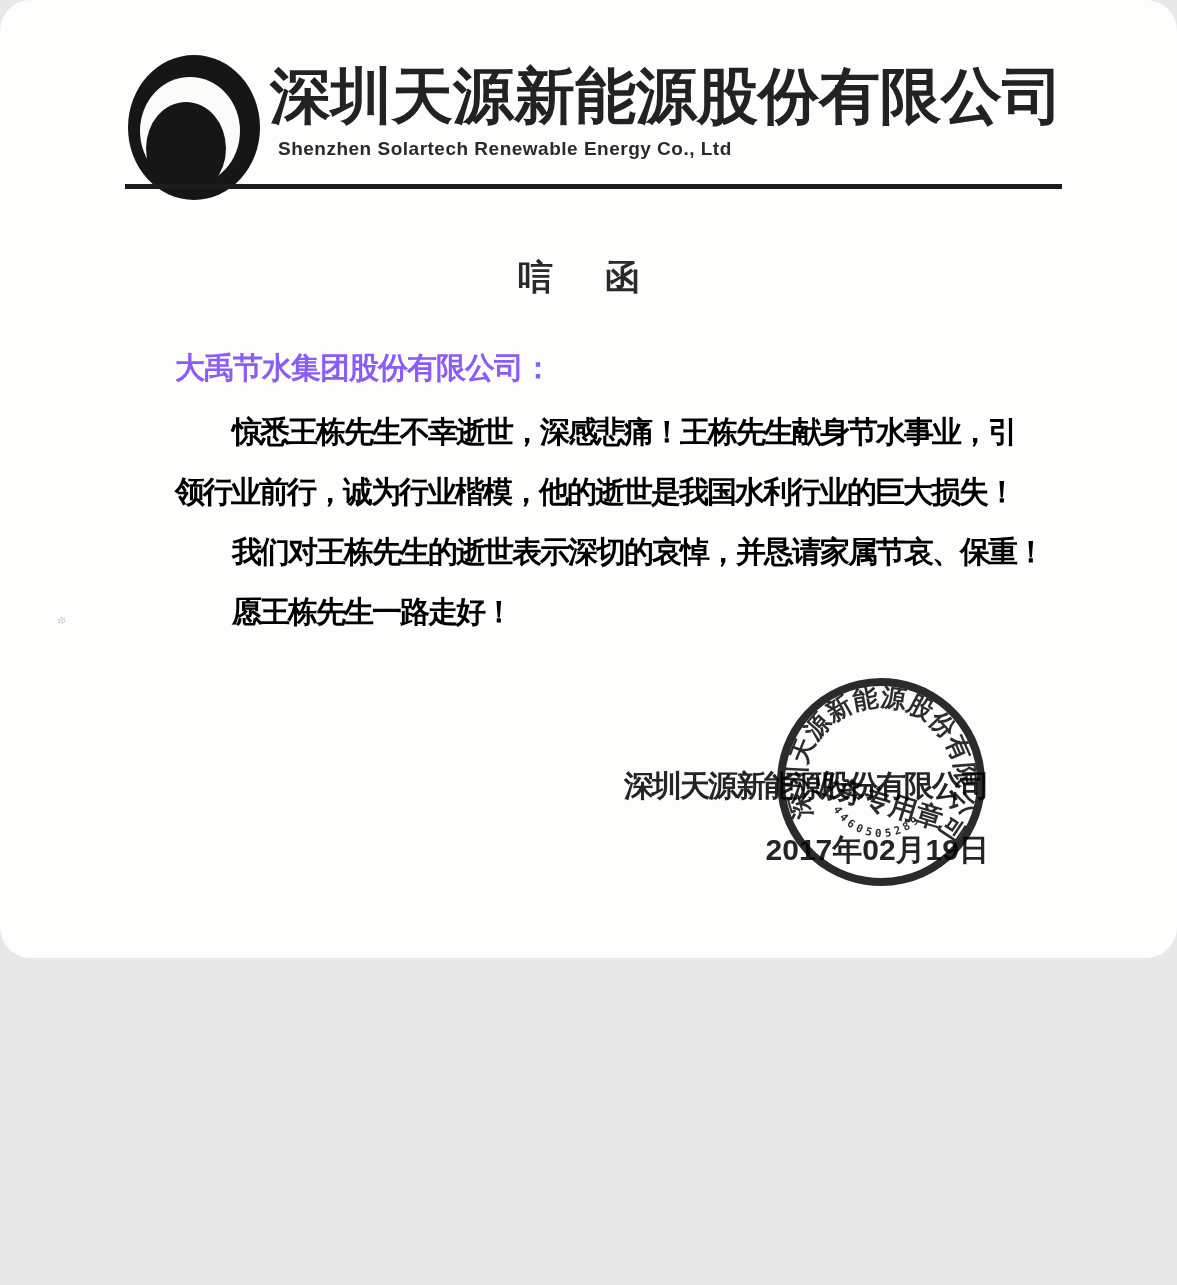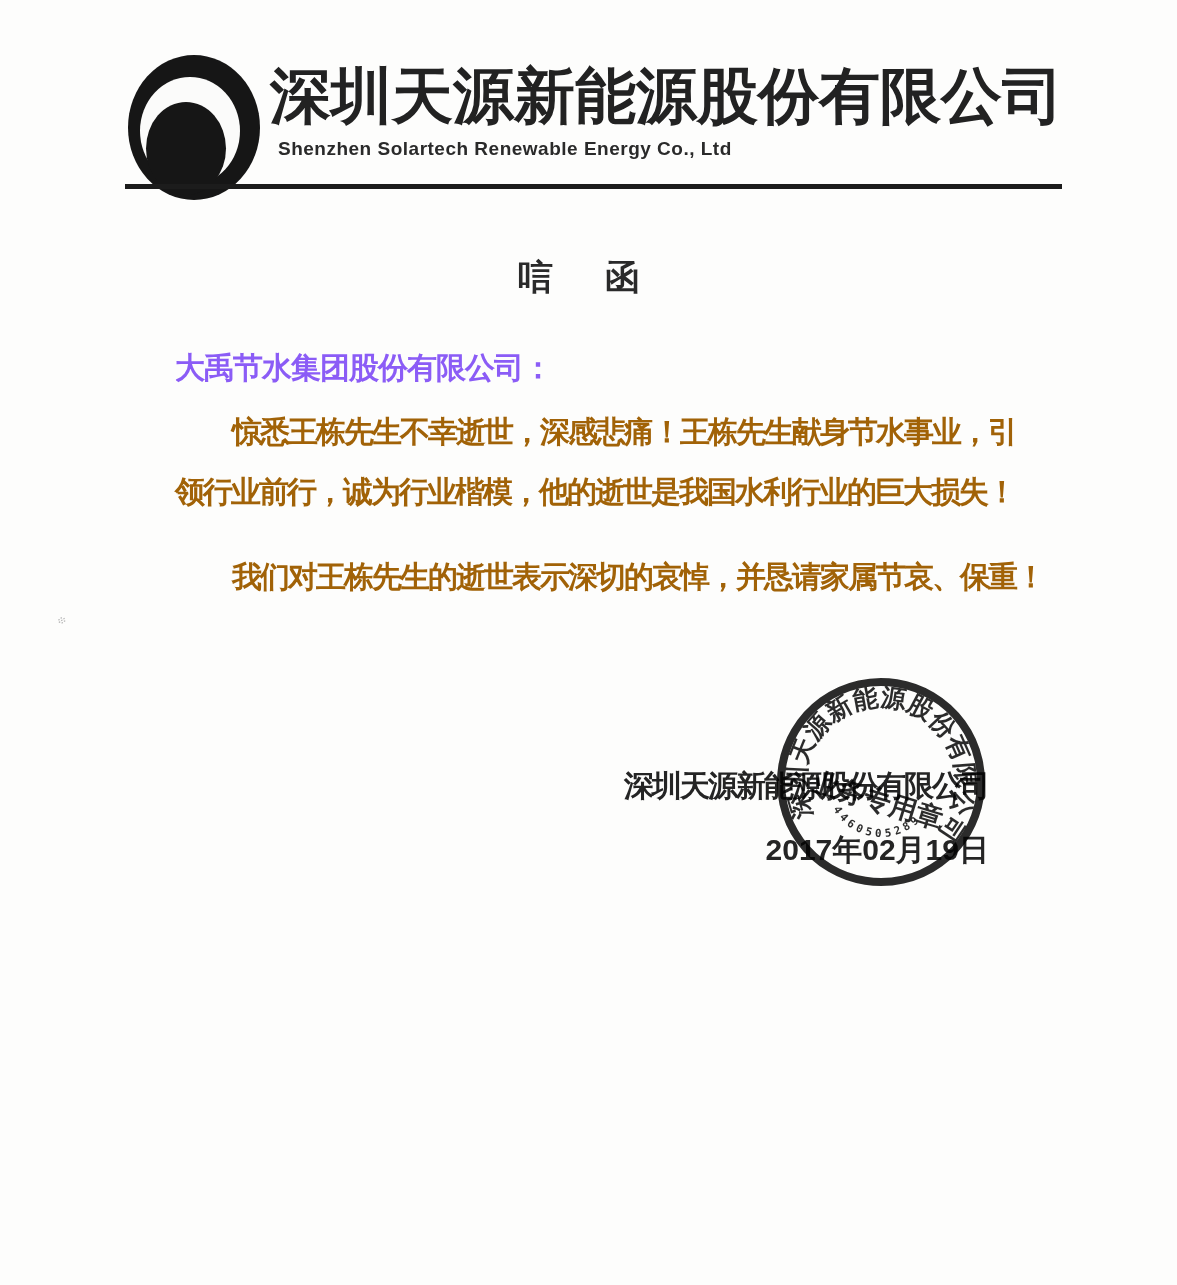--- a/index.html
+++ b/index.html
@@ -4,25 +4,26 @@
 <style>
   html, body {
     margin: 0;
     padding: 0;
     background: #e8e8e8;
     font-family: "Liberation Sans", sans-serif;
   }
   .page {
     position: relative;
     width: 1177px;
-    height: 1285px;
+    height: 958px;
     margin: 0 auto;
     background: #fdfdfc;
     color: #1f1f1f;
     overflow: hidden;
+    border-radius: 31px;
   }
 
   
   .logo {
     position: absolute;
     left: 128px;
     top: 55px;
     width: 132px;
     height: 145px;
   }
@@ -97,27 +98,27 @@
     letter-spacing: -1px;
     color: #8b5cf6;
     white-space: nowrap;
   }
   .body-line {
     position: absolute;
     left: 175px;
     font-size: 30px;
     font-weight: 600;
     letter-spacing: -2px;
-    color: #a16207;
+    color: #000000;
     white-space: nowrap;
   }
   .body-line.indent { padding-left: 57px; }
   .line-1 { top: 412px; }
   .line-2 { top: 472px; text-align: right; }
-  .line-3 { top: 532px; margin-top: 25px; }
+  .line-3 { top: 532px; }
   .line-4 { top: 592px; }
 
   .signature {
     position: absolute;
     right: 189px;
     top: 766px;
     font-size: 30px;
     font-weight: 600;
     letter-spacing: -2px;
     color: #242424;
@@ -172,20 +173,21 @@
 
   <div class="letter-title">
     <span>唁</span>
     <span>函</span>
   </div>
 
   <div class="salutation">大禹节水集团股份有限公司：</div>
   <div class="body-line line-1 indent">惊悉王栋先生不幸逝世，深感悲痛！王栋先生献身节水事业，引</div>
   <div class="body-line line-2">领行业前行，诚为行业楷模，他的逝世是我国水利行业的巨大损失！</div>
   <div class="body-line line-3 indent">我们对王栋先生的逝世表示深切的哀悼，并恳请家属节哀、保重！</div>
+  <div class="body-line line-4 indent">愿王栋先生一路走好！</div>
 
   <div class="signature">深圳天源新能源股份有限公司</div>
   <div class="sign-date">2017年02月19日</div>
 
   <svg class="stamp" viewBox="-140 -140 280 280" xmlns="http://www.w3.org/2000/svg">
     <circle cx="0" cy="0" r="100" fill="none" stroke="#1b1b1b" stroke-width="8"></circle>
     <path id="sealRingPath" d="M -62.3,43.6 A 76,76 0 1 1 62.3,43.6" fill="none"></path>
     <path id="sealSerialPath" d="M -47.6,27.5 A 55,55 0 0 0 47.6,27.5" fill="none"></path>
     <text font-size="25" font-weight="bold" fill="#1b1b1b" font-family="Liberation Sans, sans-serif">
       <textPath href="#sealRingPath" startOffset="0" textLength="330" lengthAdjust="spacing">深圳天源新能源股份有限公司</textPath>

